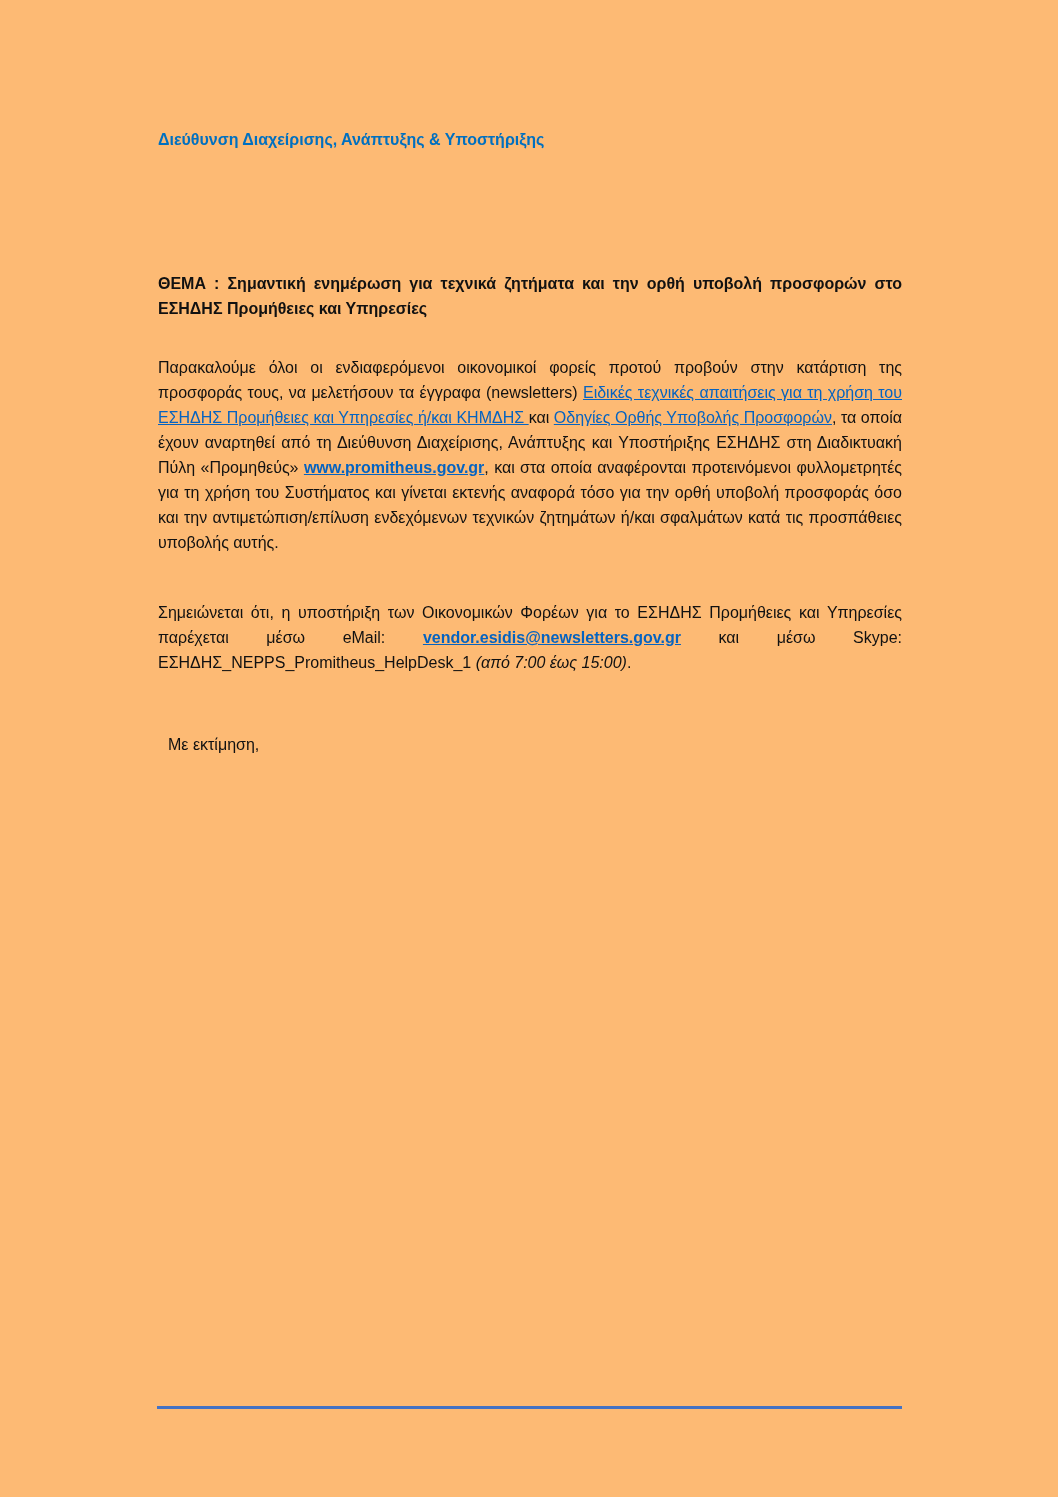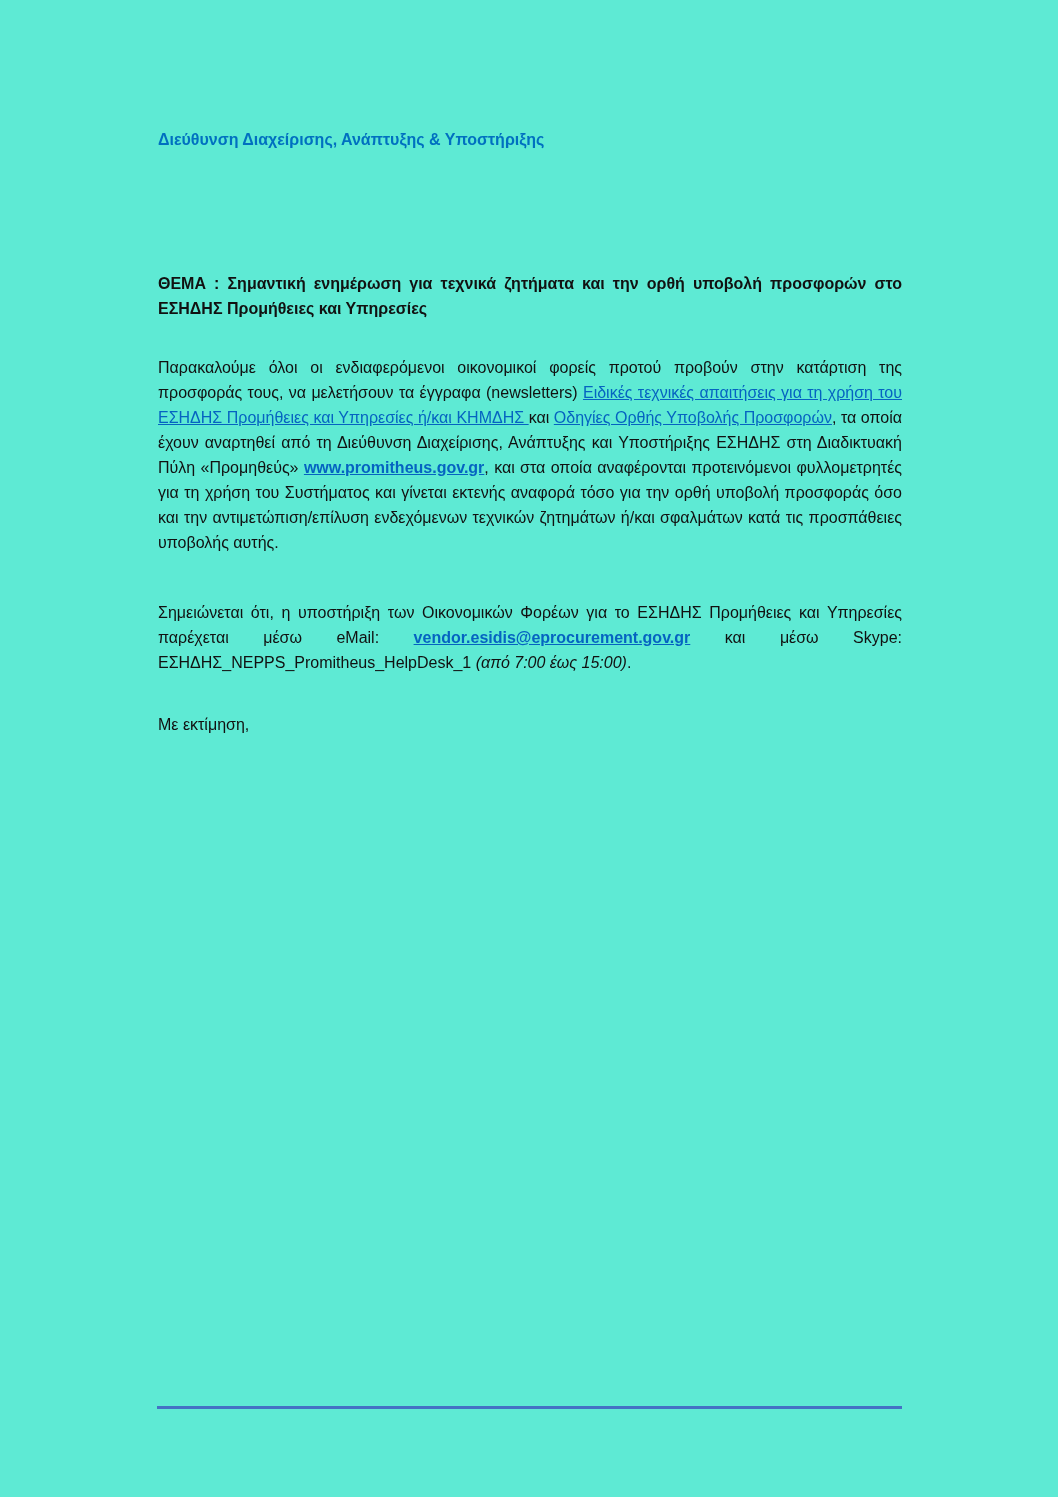--- a/index.html
+++ b/index.html
@@ -9,21 +9,21 @@
   }
   body {
     width: 1058px;
     height: 1497px;
     font-family: "Liberation Sans", "DejaVu Sans", sans-serif;
   }
   .page {
     position: relative;
     width: 1058px;
     height: 1497px;
-    background: #5eead4;
+    background: #fdba74;
     overflow: hidden;
   }
   .block {
     position: absolute;
     left: 158px;
     width: 744px;
     font-size: 16px;
     line-height: 25px;
     color: #111111;
     margin: 0;
@@ -37,21 +37,21 @@
     top: 243px;
     font-weight: bold;
     text-align: justify;
     margin-top: 28px;
   }
   .body-para {
     text-align: justify;
   }
   .para1 { top: 355px; }
   .para2 { top: 600px; }
-  .closing1 { top: 712px; }
+  .closing1 { top: 732px; margin-left: 10px; }
   .closing2 { top: 772px; }
   .doclink {
     color: #0563C1;
     text-decoration: underline;
     cursor: pointer;
   }
   .doclink.bold {
     font-weight: bold;
   }
   .italic {
@@ -72,20 +72,20 @@
 <div class="page">
 
   <div class="block dept-header">
     <div>Διεύθυνση Διαχείρισης, Ανάπτυξης &amp; Υποστήριξης</div>
   </div>
 
   <p class="block subject">ΘΕΜΑ : Σημαντική ενημέρωση για τεχνικά ζητήματα και την ορθή υποβολή προσφορών στο ΕΣΗΔΗΣ Προμήθειες και Υπηρεσίες</p>
 
   <p class="block body-para para1"><span>Παρακαλούμε όλοι οι ενδιαφερόμενοι οικονομικοί φορείς προτού προβούν στην κατάρτιση της προσφοράς τους, να μελετήσουν τα έγγραφα (newsletters) </span><a class="doclink">Ειδικές τεχνικές απαιτήσεις για τη χρήση του ΕΣΗΔΗΣ Προμήθειες και Υπηρεσίες ή/και ΚΗΜΔΗΣ </a><span>και </span><a class="doclink">Οδηγίες Ορθής Υποβολής Προσφορών</a><span>, τα οποία έχουν αναρτηθεί από τη Διεύθυνση Διαχείρισης, Ανάπτυξης και Υποστήριξης ΕΣΗΔΗΣ στη Διαδικτυακή Πύλη «Προμηθεύς» </span><a class="doclink bold">www.promitheus.gov.gr</a><span>, και στα οποία αναφέρονται προτεινόμενοι φυλλομετρητές για τη χρήση του Συστήματος και γίνεται εκτενής αναφορά τόσο για την ορθή υποβολή προσφοράς όσο και την αντιμετώπιση/επίλυση ενδεχόμενων τεχνικών ζητημάτων ή/και σφαλμάτων κατά τις προσπάθειες υποβολής αυτής.</span></p>
 
-  <p class="block body-para para2"><span>Σημειώνεται ότι, η υποστήριξη των Οικονομικών Φορέων για το ΕΣΗΔΗΣ Προμήθειες και Υπηρεσίες  παρέχεται μέσω eMail: </span><a class="doclink bold">vendor.esidis@eprocurement.gov.gr</a><span> και μέσω Skype: ΕΣΗΔΗΣ_NEPPS_Promitheus_HelpDesk_1 </span><span class="italic">(από 7:00 έως 15:00)</span><span>.</span></p>
+  <p class="block body-para para2"><span>Σημειώνεται ότι, η υποστήριξη των Οικονομικών Φορέων για το ΕΣΗΔΗΣ Προμήθειες και Υπηρεσίες  παρέχεται μέσω eMail: </span><a class="doclink bold">vendor.esidis@newsletters.gov.gr</a><span> και μέσω Skype: ΕΣΗΔΗΣ_NEPPS_Promitheus_HelpDesk_1 </span><span class="italic">(από 7:00 έως 15:00)</span><span>.</span></p>
 
   <p class="block closing1">Με εκτίμηση,</p>
 
 
   <div class="footer-divider"></div>
 
 </div>
 
 </body></html>

